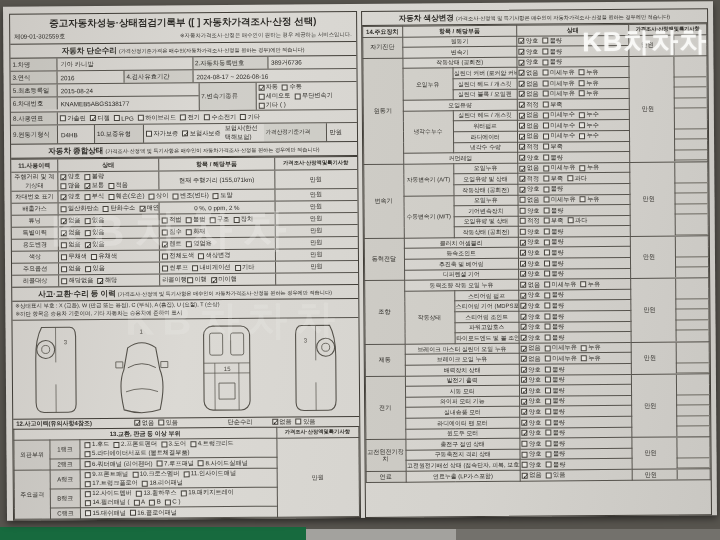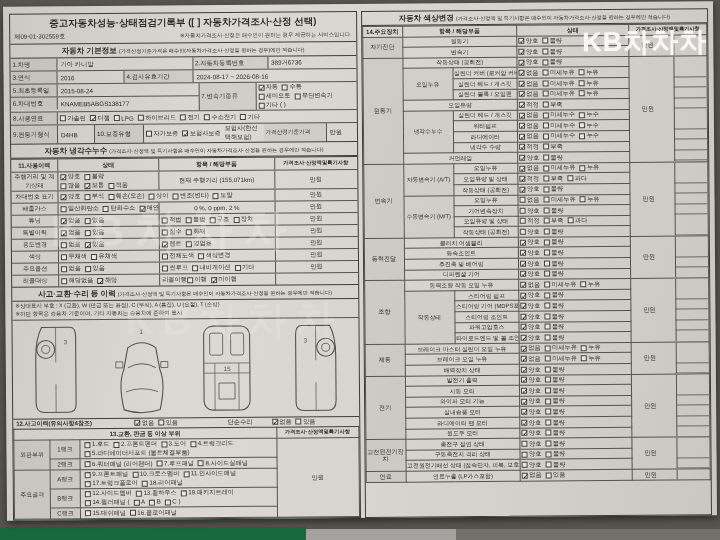--- a/index.html
+++ b/index.html
@@ -93,21 +93,21 @@
   <div class="paper">
 
     <div class="colbox">
       <div class="trow">중고자동차성능·상태점검기록부 ([ ] 자동차가격조사·산정 선택)</div>
       <div class="drow">
         <span>제09-01-302559호</span>
         <span class="dnote">※자동차가격조사·산정은 매수인이 원하는 경우 제공하는 서비스입니다.</span>
       </div>
 
       <div class="sec">
-        <span>자동차 기본정보</span><span class="note">(가격산정기준가격은 매수인(자동차가격조사·산정을 원하는 경우)에만 적습니다)</span>
+        <span>자동차 단순수리</span><span class="note">(가격산정기준가격은 매수인(자동차가격조사·산정을 원하는 경우)에만 적습니다)</span>
       </div>
 
       <div class="basic">
         <div class="br" style="border-top:none;">
           <div class="bl" style="width:42px">1.차명</div>
           <div class="bv" style="flex:1">기아 카니발</div>
           <div class="bl" style="width:70px">2.자동차등록번호</div>
           <div class="bv" style="width:82px">389거6736</div>
         </div>
         <div class="br">
@@ -208,21 +208,21 @@
                 </span>
                 <span class="tkt">보험사(한선택해보험)</span>
               </div>
             </div>
           <div class="bl" style="width:58px;font-size:5.6px">가격산정기준가격</div>
           <div class="bv" style="width:24px">만원</div>
         </div>
       </div>
 
       <div class="sec">
-        <span>자동차 냉각수누수</span><span class="note">(가격조사·산정액 및 특기사항은 매수인이 자동차가격조사·산정을 원하는 경우에만 적습니다)</span>
+        <span>자동차 종합상태</span><span class="note">(가격조사·산정액 및 특기사항은 매수인이 자동차가격조사·산정을 원하는 경우에만 적습니다)</span>
       </div>
       <div class="chead">
         <div style="width:46px">11.사용이력</div>
         <div style="width:100px">상태</div>
         <div style="flex:1">항목 / 해당부품</div>
         <div style="width:82px;font-size:5.3px">가격조사·산정액및특기사항</div>
       </div>
       <div id="comp-rows">
           <div class="crow">
             <div class="ccell lab">주행거리 및 계기상태</div>

